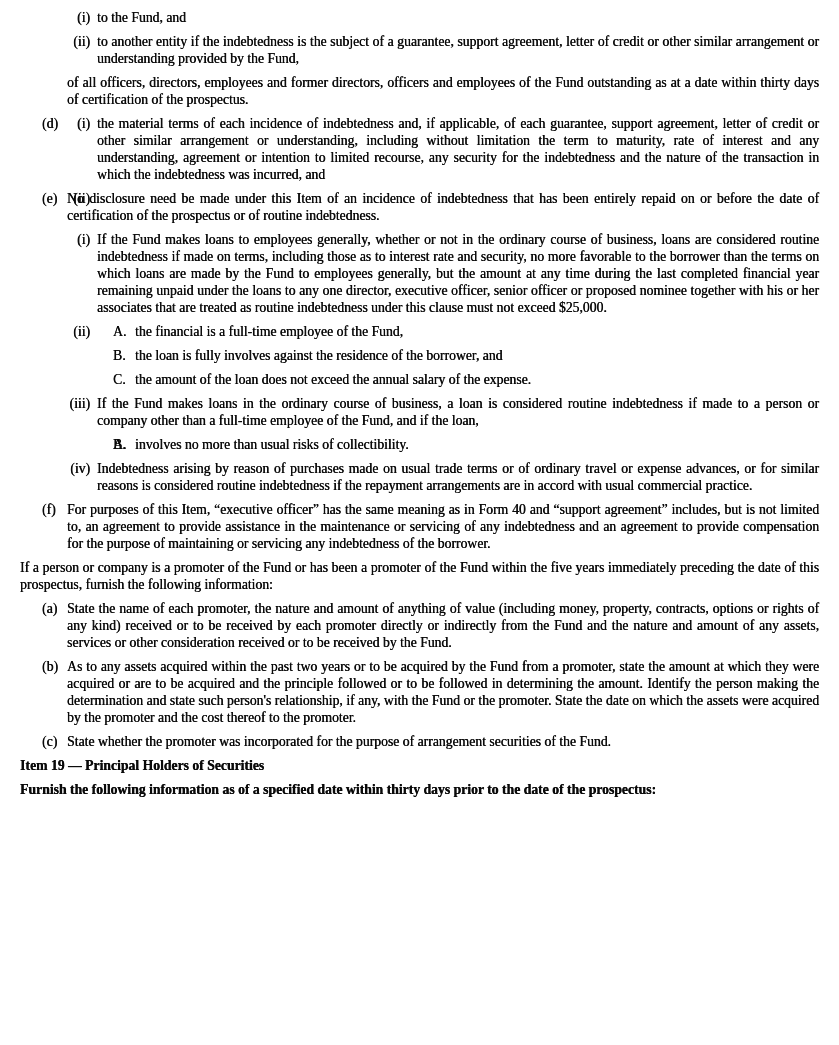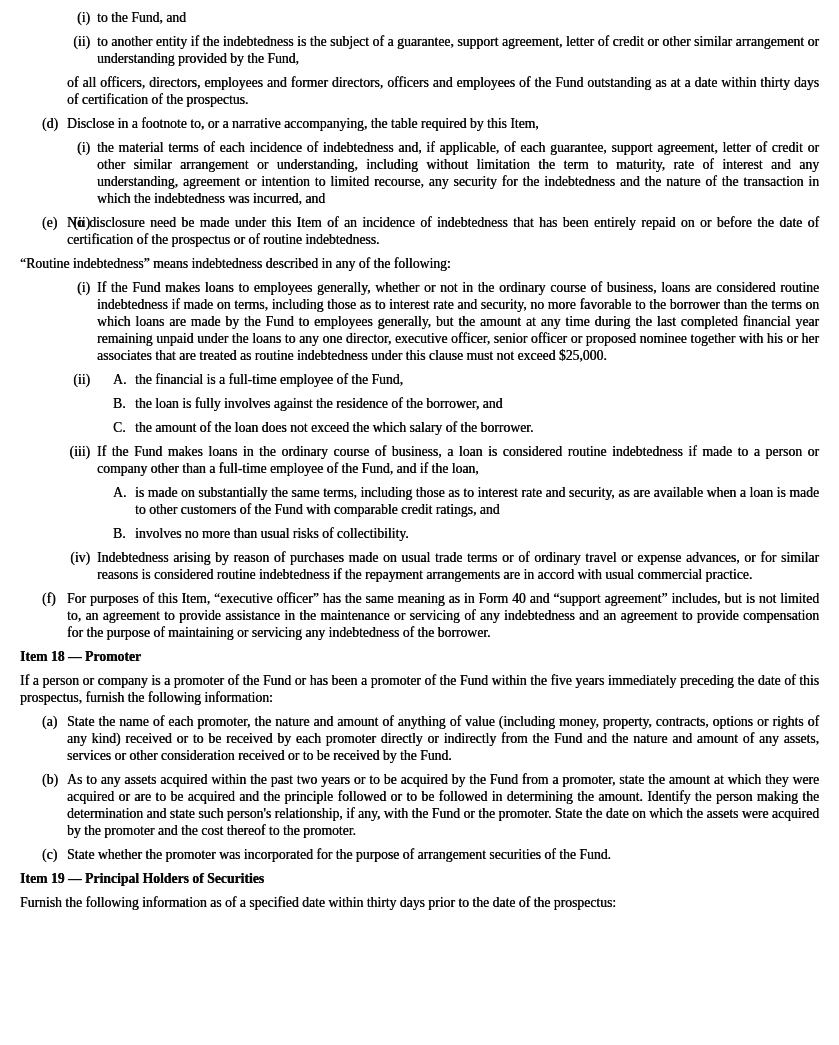--- a/index.html
+++ b/index.html
@@ -19,21 +19,21 @@
     font-size: 13.7px;
     line-height: 17px;
     overflow: hidden;
     text-shadow: 0.35px 0 0 currentColor; 
   }
   .blk {
     position: relative;
     margin: 0 0 7px 0;
     text-align: justify;
   }
-  .blk:last-child { margin-bottom: 8px; }
+  .blk:last-child { margin-bottom: 8px; font-weight: bold; }
   .marker { position: absolute; top: 0; }
   .h  { font-weight: bold; text-align: left; }
   .p  { padding-left: 0; }
   .cont { padding-left: 47px; }
   .l1 { padding-left: 47px; }
   .l1 > .marker { left: 22px; }
   .l2 { padding-left: 77px; }
   .l2 > .marker { left: 20px; width: 50px; text-align: right; }
   .l3 { padding-left: 115px; }
   .l3 > .marker { left: 93px; }
@@ -42,51 +42,49 @@
 <body>
 
 <main class="page">
 
   <div class="blk l2"><span class="marker">(i)</span><span class="txt">to the Fund, and</span></div>
 
   <div class="blk l2"><span class="marker">(ii)</span><span class="txt">to another entity if the indebtedness is the subject of a guarantee, support agreement, letter of credit or other similar arrangement or understanding provided by the Fund,</span></div>
 
   <div class="blk cont"><span class="txt">of all officers, directors, employees and former directors, officers and employees of the Fund outstanding as at a date within thirty days of certification of the prospectus.</span></div>
 
-  <div class="blk l1"><span class="marker">(d)</span><span class="txt">Disclose in a footnote to, or a narrative accompanying, the table required by this Item,</span></div>
+  <div class="blk l1"><span class="marker">(d)</span></div>
 
   <div class="blk l2"><span class="marker">(i)</span><span class="txt">the material terms of each incidence of indebtedness and, if applicable, of each guarantee, support agreement, letter of credit or other similar arrangement or understanding, including without limitation the term to maturity, rate of interest and any understanding, agreement or intention to limited recourse, any security for the indebtedness and the nature of the transaction in which the indebtedness was incurred, and</span></div>
 
   <div class="blk l2"><span class="marker">(ii)</span></div>
 
   <div class="blk l1"><span class="marker">(e)</span><span class="txt">No disclosure need be made under this Item of an incidence of indebtedness that has been entirely repaid on or before the date of certification of the prospectus or of routine indebtedness.</span></div>
 
-  <div class="blk p"><span class="txt">“Routine indebtedness” means indebtedness described in any of the following:</span></div>
 
   <div class="blk l2"><span class="marker">(i)</span><span class="txt">If the Fund makes loans to employees generally, whether or not in the ordinary course of business, loans are considered routine indebtedness if made on terms, including those as to interest rate and security, no more favorable to the borrower than the terms on which loans are made by the Fund to employees generally, but the amount at any time during the last completed financial year remaining unpaid under the loans to any one director, executive officer, senior officer or proposed nominee together with his or her associates that are treated as routine indebtedness under this clause must not exceed $25,000.</span></div>
 
   <div class="blk l2"><span class="marker">(ii)</span></div>
 
   <div class="blk l3"><span class="marker">A.</span><span class="txt">the financial is a full-time employee of the Fund,</span></div>
 
   <div class="blk l3"><span class="marker">B.</span><span class="txt">the loan is fully involves against the residence of the borrower, and</span></div>
 
-  <div class="blk l3"><span class="marker">C.</span><span class="txt">the amount of the loan does not exceed the which salary of the borrower.</span></div>
+  <div class="blk l3"><span class="marker">C.</span><span class="txt">the amount of the loan does not exceed the annual salary of the expense.</span></div>
 
   <div class="blk l2"><span class="marker">(iii)</span><span class="txt">If the Fund makes loans in the ordinary course of business, a loan is considered routine indebtedness if made to a person or company other than a full-time employee of the Fund, and if the loan,</span></div>
 
-  <div class="blk l3"><span class="marker">A.</span><span class="txt">is made on substantially the same terms, including those as to interest rate and security, as are available when a loan is made to other customers of the Fund with comparable credit ratings, and</span></div>
+  <div class="blk l3"><span class="marker">A.</span></div>
 
   <div class="blk l3"><span class="marker">B.</span><span class="txt">involves no more than usual risks of collectibility.</span></div>
 
   <div class="blk l2"><span class="marker">(iv)</span><span class="txt">Indebtedness arising by reason of purchases made on usual trade terms or of ordinary travel or expense advances, or for similar reasons is considered routine indebtedness if the repayment arrangements are in accord with usual commercial practice.</span></div>
 
   <div class="blk l1"><span class="marker">(f)</span><span class="txt">For purposes of this Item, “executive officer” has the same meaning as in Form 40 and “support agreement” includes, but is not limited to, an agreement to provide assistance in the maintenance or servicing of any indebtedness and an agreement to provide compensation for the purpose of maintaining or servicing any indebtedness of the borrower.</span></div>
 
-  <div class="blk h"><span class="txt">Item 18 — Promoter</span></div>
 
   <div class="blk p"><span class="txt">If a person or company is a promoter of the Fund or has been a promoter of the Fund within the five years immediately preceding the date of this prospectus, furnish the following information:</span></div>
 
   <div class="blk l1"><span class="marker">(a)</span><span class="txt">State the name of each promoter, the nature and amount of anything of value (including money, property, contracts, options or rights of any kind) received or to be received by each promoter directly or indirectly from the Fund and the nature and amount of any assets, services or other consideration received or to be received by the Fund.</span></div>
 
   <div class="blk l1"><span class="marker">(b)</span><span class="txt">As to any assets acquired within the past two years or to be acquired by the Fund from a promoter, state the amount at which they were acquired or are to be acquired and the principle followed or to be followed in determining the amount. Identify the person making the determination and state such person's relationship, if any, with the Fund or the promoter. State the date on which the assets were acquired by the promoter and the cost thereof to the promoter.</span></div>
 
   <div class="blk l1"><span class="marker">(c)</span><span class="txt">State whether the promoter was incorporated for the purpose of arrangement securities of the Fund.</span></div>
 
   <div class="blk h"><span class="txt">Item 19 — Principal Holders of Securities</span></div>

